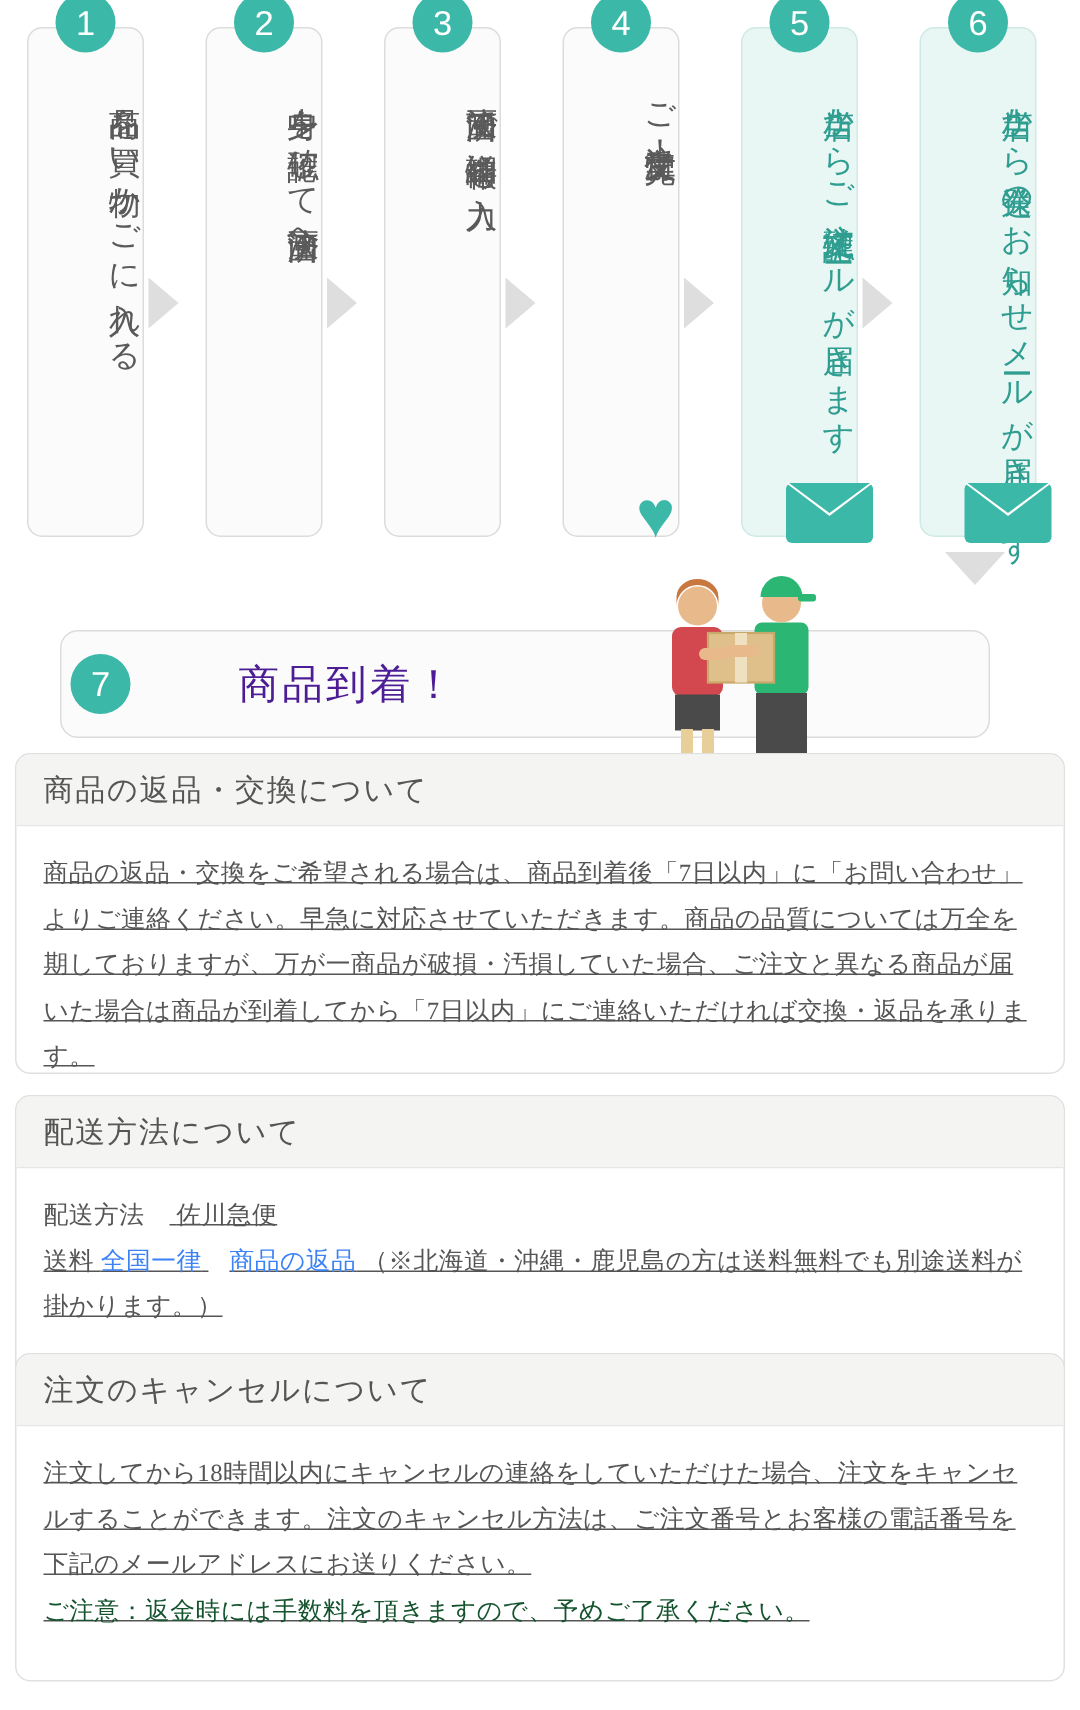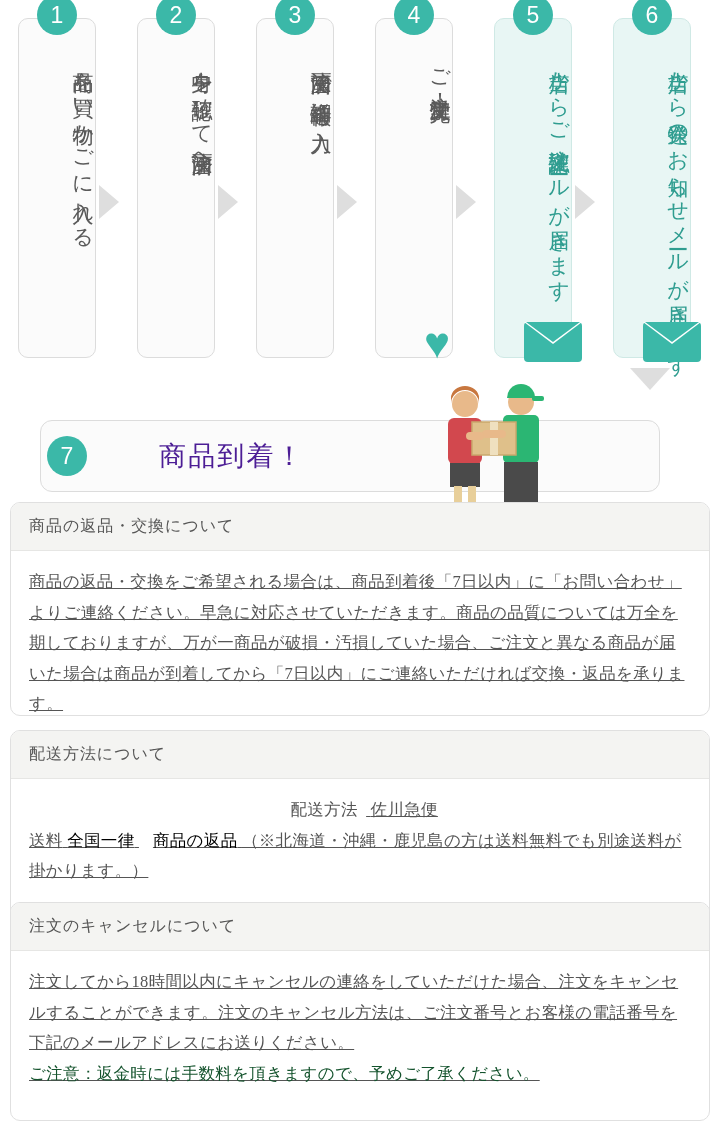--- a/index.html
+++ b/index.html
@@ -181,34 +181,34 @@
     background: #ffffff;
   }
   .section .head {
     height: 48px;
     background: #f4f4f2;
     border-bottom: 1px solid #e6e6e4;
     border-radius: 9px 9px 0 0;
     display: flex;
     align-items: center;
     padding-left: 18px;
-    font-size: 16px;
+    font-size: 20px;
     letter-spacing: 0.06em;
     color: #555;
   }
   .section .body {
     padding: 16px 18px 14px 18px;
     font-size: 16.5px;
     line-height: 1.85;
     color: #555;
     letter-spacing: 0.02em;
     text-decoration: underline;
   }
-  .green { color: #000000; }
-  .row { white-space: nowrap; text-align: center; }
+  .green { color: #3b82f6; }
+  .row { white-space: nowrap; }
   .row .k { display: inline-block; min-width: 84px; }
   .note { color: #14532d; }
 
   #sec-return { top: 502px; height: 214px; }
   #sec-ship   { top: 730px; height: 190px; }
   #sec-cancel { top: 902px; height: 219px; }
 </style>
 </head>
 <body>
 

